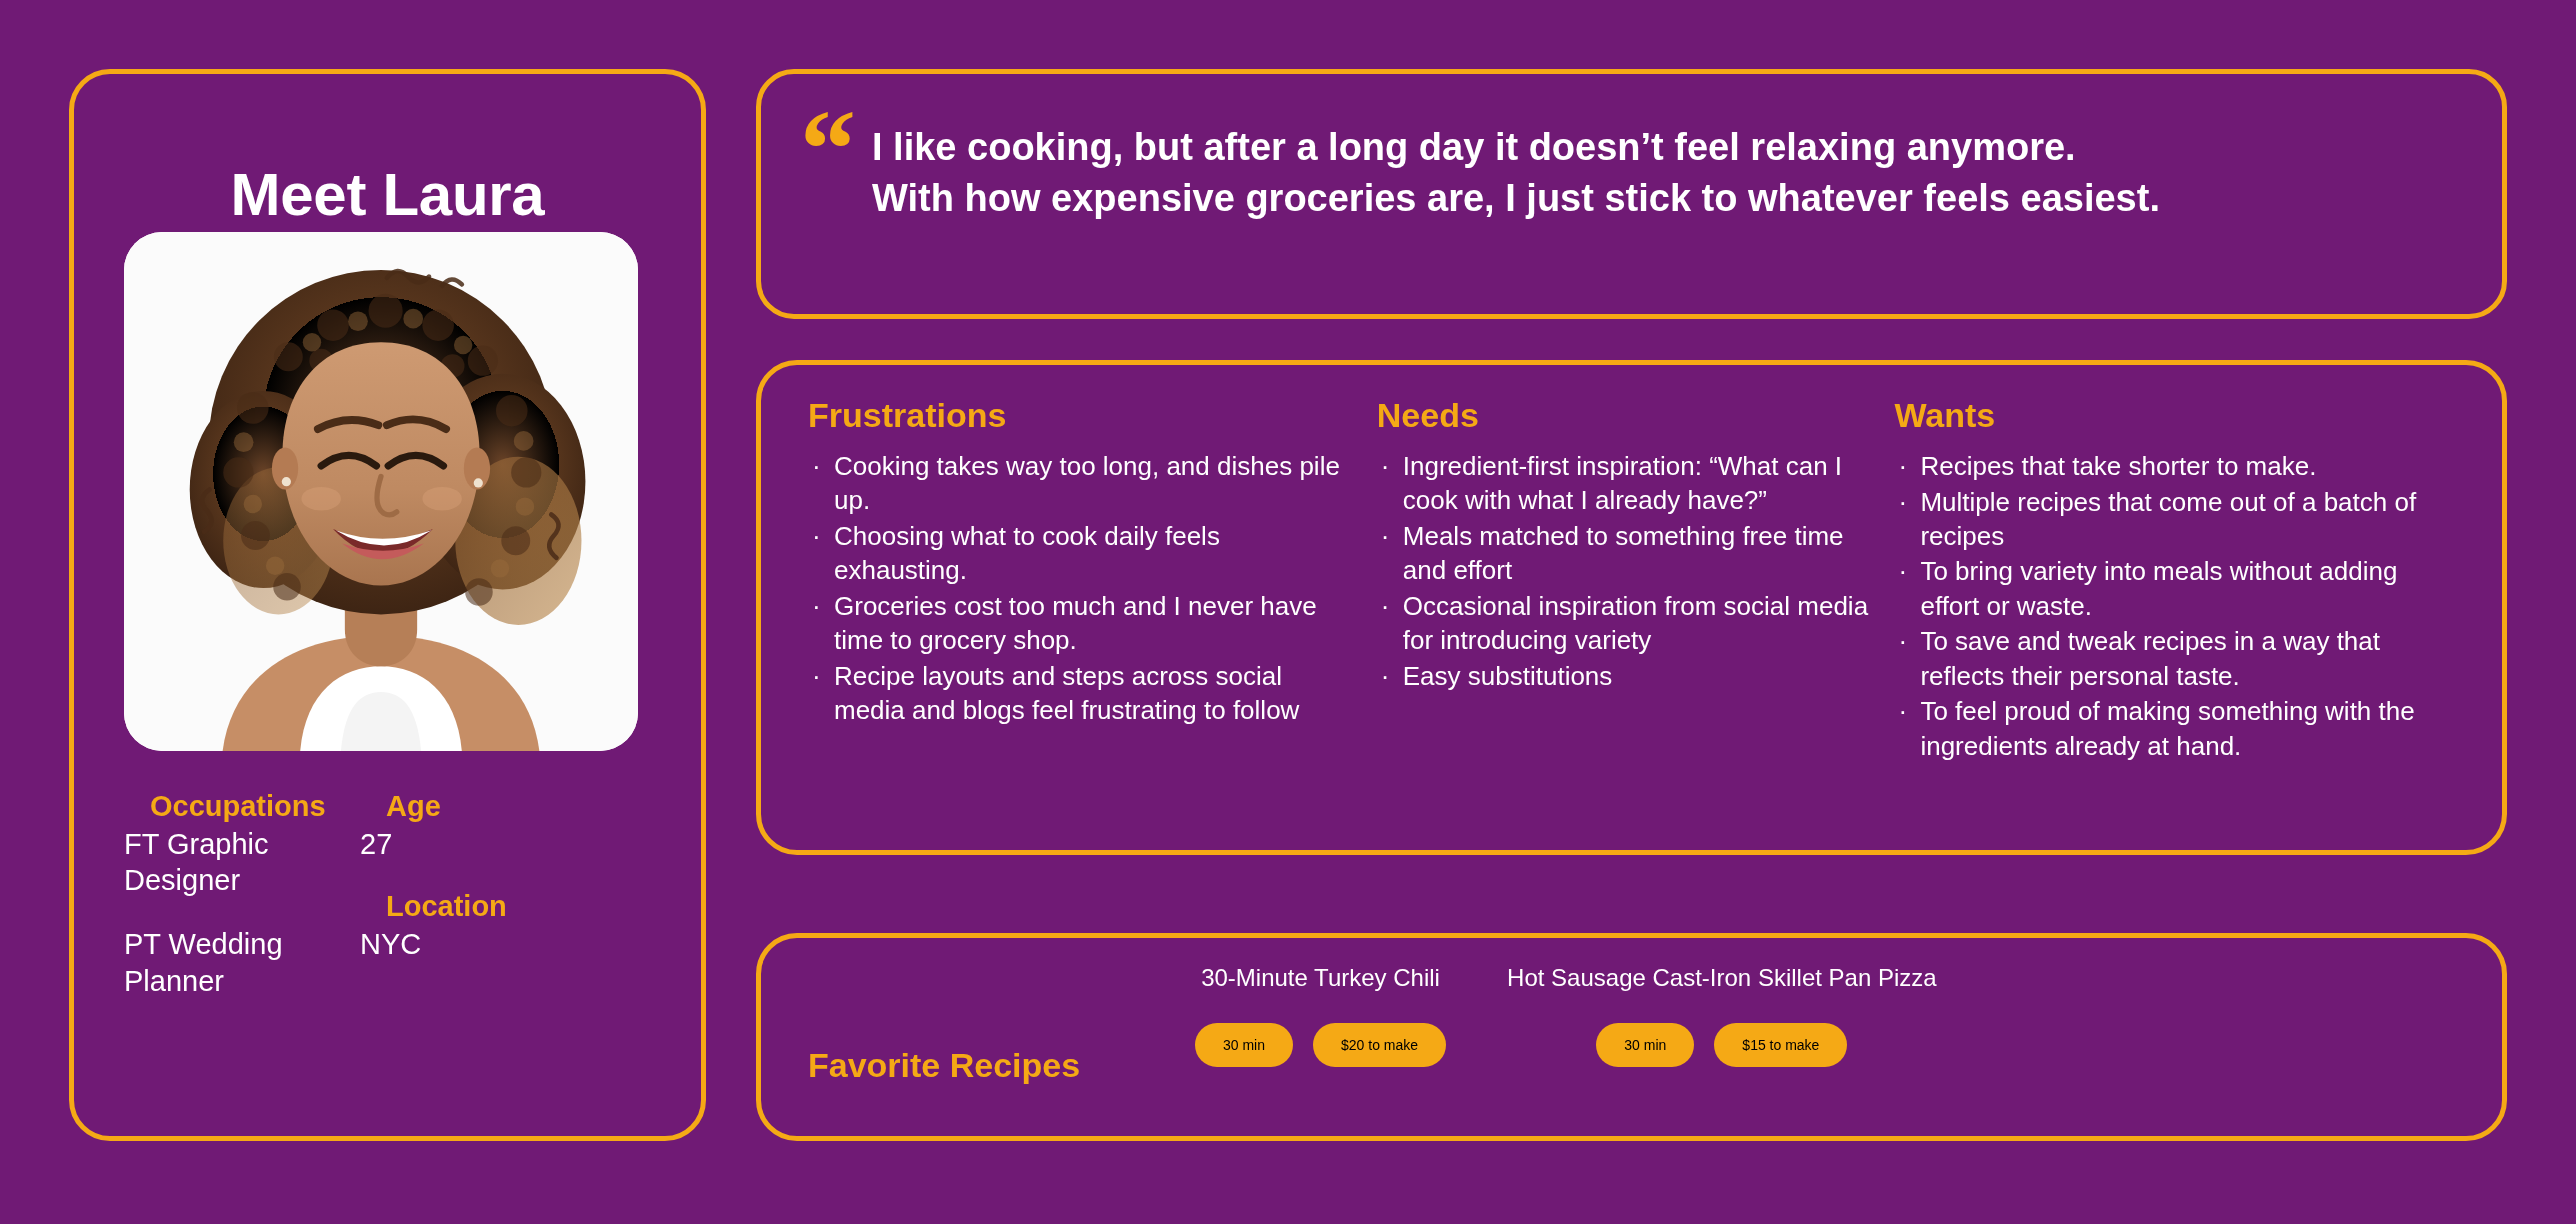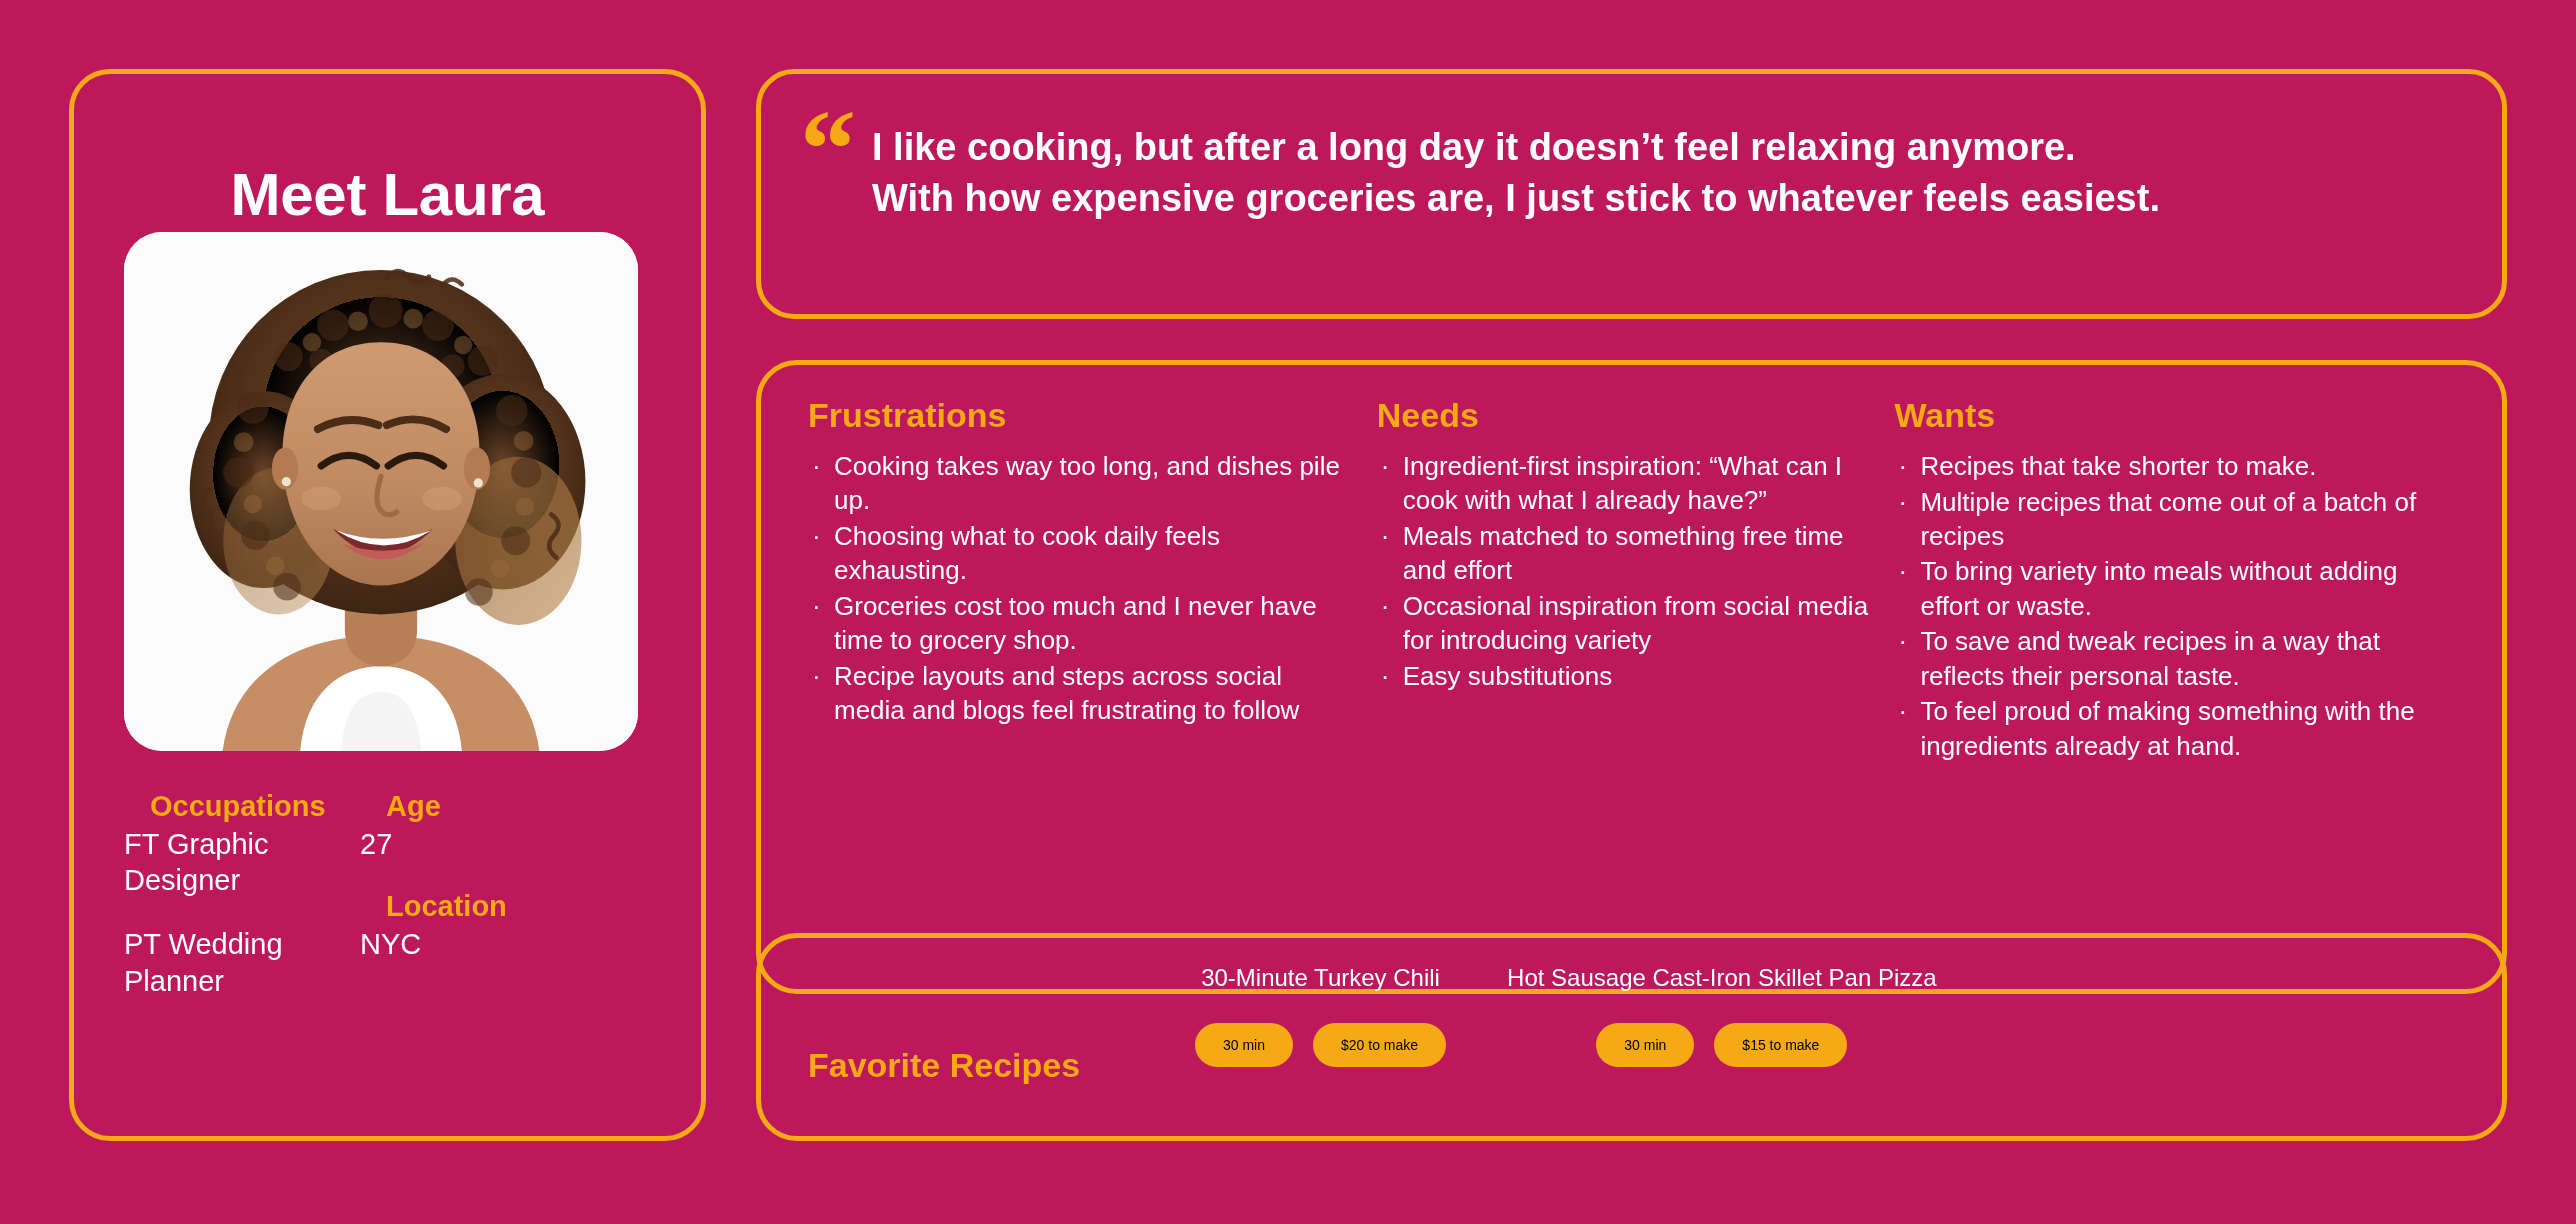--- a/index.html
+++ b/index.html
@@ -11,21 +11,21 @@
     width: 2576px;
     height: 1225px;
     font-family: "Liberation Sans", sans-serif;
     overflow: hidden;
     position: relative;
   }
 
   .persona-board {
     position: absolute;
     inset: 0;
-    background: #be185d;
+    background: #701a75;
   }
 
   
   .card {
     position: absolute;
     border: 5.3px solid #F5A915;
     border-radius: 41px;
     box-sizing: border-box;
   }
 
@@ -119,21 +119,21 @@
     line-height: 1.34;
     padding-top: 6.6px;
   }
   #quote-text .qline { display: block; white-space: nowrap; }
 
   
   #fnw-card {
     left: 756px;
     top: 360px;
     width: 1751px;
-    height: 634px;
+    height: 495px;
   }
   #fnw-cols {
     position: absolute;
     left: 47px;
     top: 32px;
     right: 26px;
     display: flex;
   }
   .fnw-col { box-sizing: border-box; padding-right: 22.3px; }
   .fnw-col.col-frustrations { width: 578px; }

